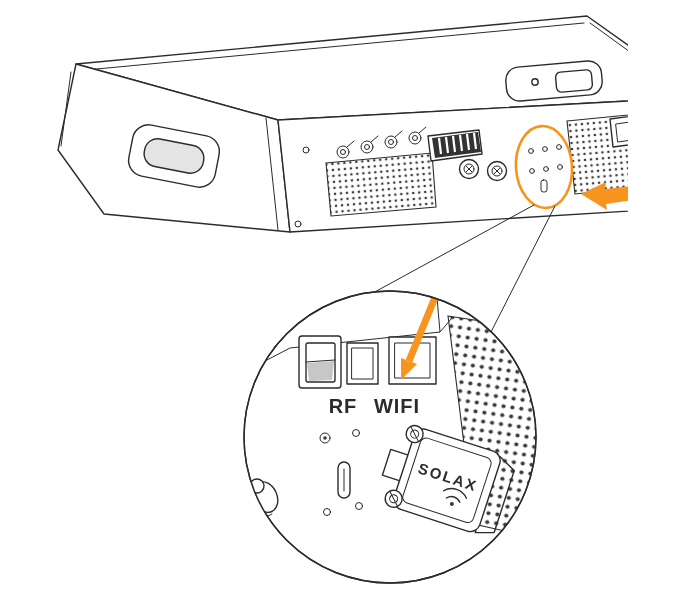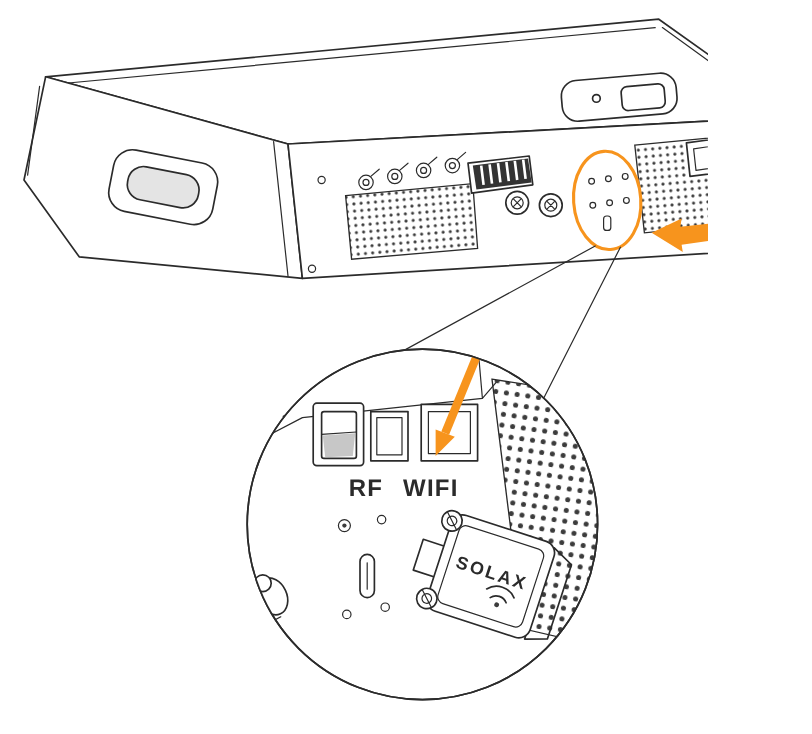--- a/index.html
+++ b/index.html
@@ -1,16 +1,16 @@
 <!DOCTYPE html>
 <html style="--accent: #F7941D; --line: #2B2B2B; --dot: #3C3C3C; --bg: #FFFFFF;"><head>
 <meta charset="utf-8">
 <style>
   html,body { margin:0; padding:0; background:#fff; }
-  #stage { position:relative; width:590px; height:612px; background:var(--bg,#fff); overflow:hidden; }
+  #stage { position:relative; width:590px; height:612px; background:var(--bg,#fff); overflow:hidden;padding-left:38px; }
   svg { display:block; }
 
   .outline   { fill:none; stroke:var(--line,#2B2B2B); stroke-width:1.4; stroke-linecap:round; stroke-linejoin:round; }
   .thin      { stroke-width:1; }
   .vent      { stroke:var(--line,#2B2B2B); stroke-width:1.1; }
   .dot-fill  { fill:var(--dot,#3C3C3C); }
   .fill-white{ fill:#fff; }
   .fill-grey { fill:#e4e4e4; }
   .fill-midgrey { fill:#c7c7c7; stroke:none; }
   .fill-dark { fill:#333; stroke:none; }

